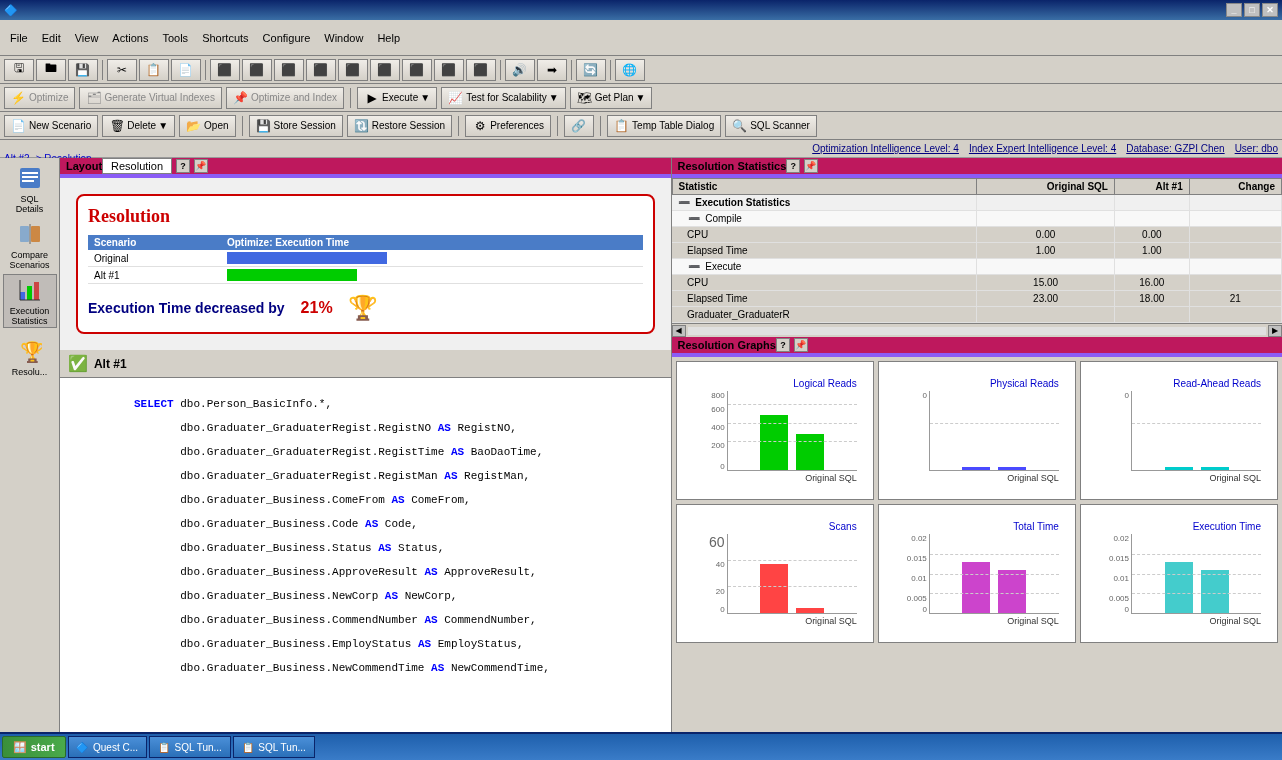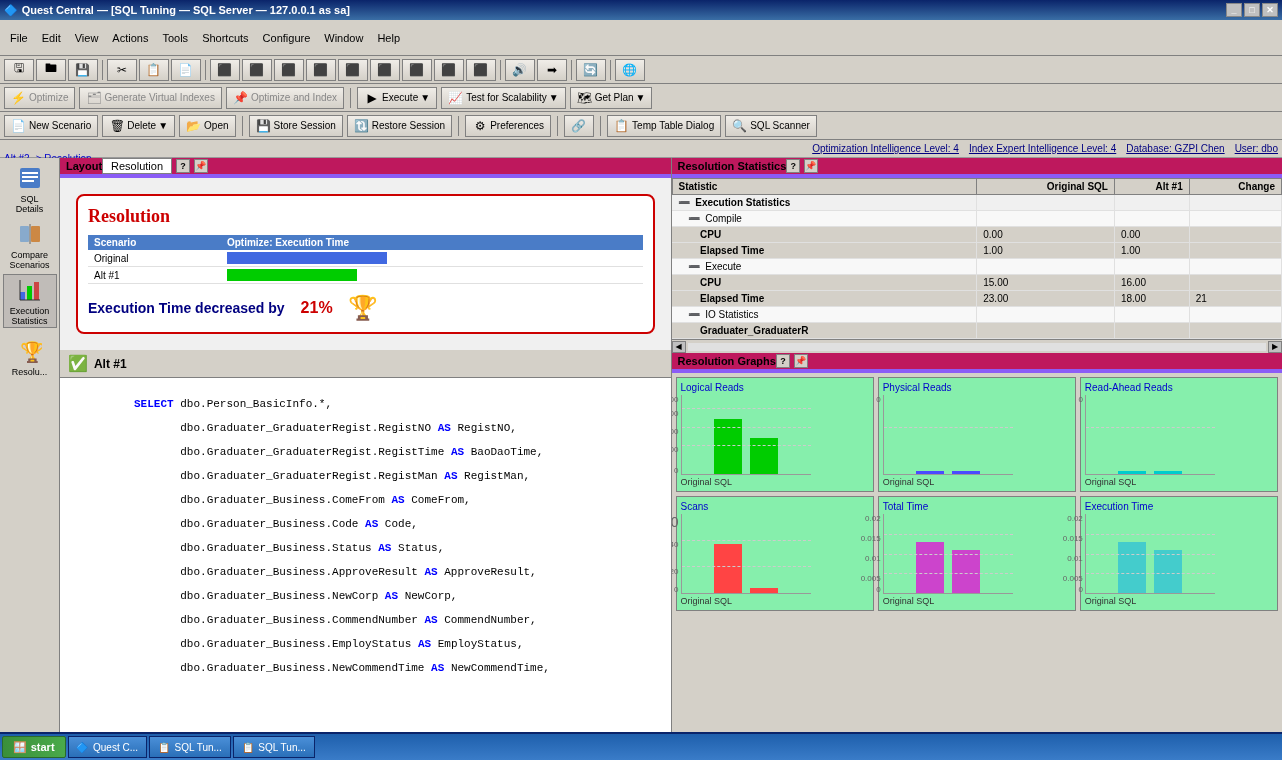--- a/index.html
+++ b/index.html
@@ -68,26 +68,26 @@
     .sql-header { display: flex; align-items: center; gap: 6px; padding: 4px 8px; background: #d4d0c8; border-bottom: 1px solid #808080; }
     .check-icon { color: #008000; font-size: 16px; }
     .alt-label { font-weight: bold; font-size: 12px; }
     
     
     .right-panel { width: 500px; display: flex; flex-direction: column; }
     .stats-table { width: 100%; border-collapse: collapse; font-size: 10px; }
     .stats-table th { background: #d4d0c8; padding: 2px 6px; text-align: left; border: 1px solid #808080; font-size: 10px; }
     .stats-table td { padding: 2px 6px; border-bottom: 1px solid #e0e0e0; border-right: 1px solid #e0e0e0; font-size: 10px; }
     .stats-table .indent1 { padding-left: 16px; }
-    .stats-table .indent2 { padding-left: 28px; font-weight: bold; }
+    .stats-table .indent2 { padding-left: 15px; }
     .stats-group { background: #f0f0f0; font-weight: bold; }
     .stats-subgroup { background: #f8f8f8; }
-    .num-col { text-align: left; }
+    .num-col { text-align: center; }
     .graphs-grid { display: grid; grid-template-columns: 1fr 1fr 1fr; gap: 4px; padding: 4px; }
-    .graph-item { background: #86efac; border: 1px solid #808080; padding: 4px; display: flex; flex-direction: column; align-items: flex-start; }
+    .graph-item { background: #ffffff; border: 1px solid #808080; padding: 16px; display: flex; flex-direction: column; align-items: flex-end; }
     .graph-title { font-size: 10px; color: #0000cc; text-align: center; margin-bottom: 2px; cursor: pointer; }
     .chart-label { font-size: 9px; text-align: center; margin-top: 2px; color: #333; }
     
     
     .status-bar { height: 16px; background: #d4d0c8; border-top: 1px solid #808080; display: flex; align-items: center; padding: 0 4px; font-size: 10px; }
     
     
     .taskbar { height: 28px; background: linear-gradient(to bottom, #1e5fac, #3a7cc8); border-top: 2px solid #0a246a; display: flex; align-items: center; padding: 0 2px; gap: 2px; position: fixed; bottom: 0; width: 1282px; }
     .taskbar-btn { background: linear-gradient(to bottom, #4a8fd8, #2a6fb8); border: 1px solid #0a246a; color: white; padding: 2px 8px; font-size: 10px; display: flex; align-items: center; gap: 4px; cursor: pointer; height: 22px; }
     .taskbar-start { background: linear-gradient(to right, #3a8f3a, #4aaa4a); border: 1px solid #2a6a2a; color: white; font-weight: bold; padding: 2px 10px; font-size: 11px; display: flex; align-items: center; gap: 4px; cursor: pointer; height: 22px; border-radius: 2px; }
@@ -100,21 +100,20 @@
     .scroll-area { overflow: auto; flex: 1; }
     
     .graph-scrollable { overflow: auto; flex: 1; }
   </style>
 </head>
 <body>
 
 <div class="title-bar">
   <div class="title-bar-left">
     <span>🔷</span>
-    <span>Quest Central — [SQL Tuning — SQL Server — 127.0.0.1 as sa]</span>
   </div>
   <div class="title-bar-right">
     <div class="title-btn">_</div>
     <div class="title-btn">□</div>
     <div class="title-btn">✕</div>
   </div>
 </div>
 
 <div class="menu-bar">
   <span class="menu-item">File</span>
@@ -472,29 +471,20 @@
                 <td class="indent2">CPU</td>
                 <td class="num-col">15.00</td>
                 <td class="num-col">16.00</td>
                 <td class="num-col"></td>
               </tr>
               <tr>
                 <td class="indent2">Elapsed Time</td>
                 <td class="num-col">23.00</td>
                 <td class="num-col">18.00</td>
                 <td class="num-col">21</td>
-              </tr>
-              <tr class="stats-subgroup">
-                <td class="indent1">
-                  <span class="expand-collapse">➖</span>
-                  IO Statistics
-                </td>
-                <td></td>
-                <td></td>
-                <td></td>
               </tr>
               <tr>
                 <td class="indent2">Graduater_GraduaterR</td>
                 <td class="num-col"></td>
                 <td class="num-col"></td>
                 <td class="num-col"></td>
               </tr>
             </tbody>
           </table>
         </div>

